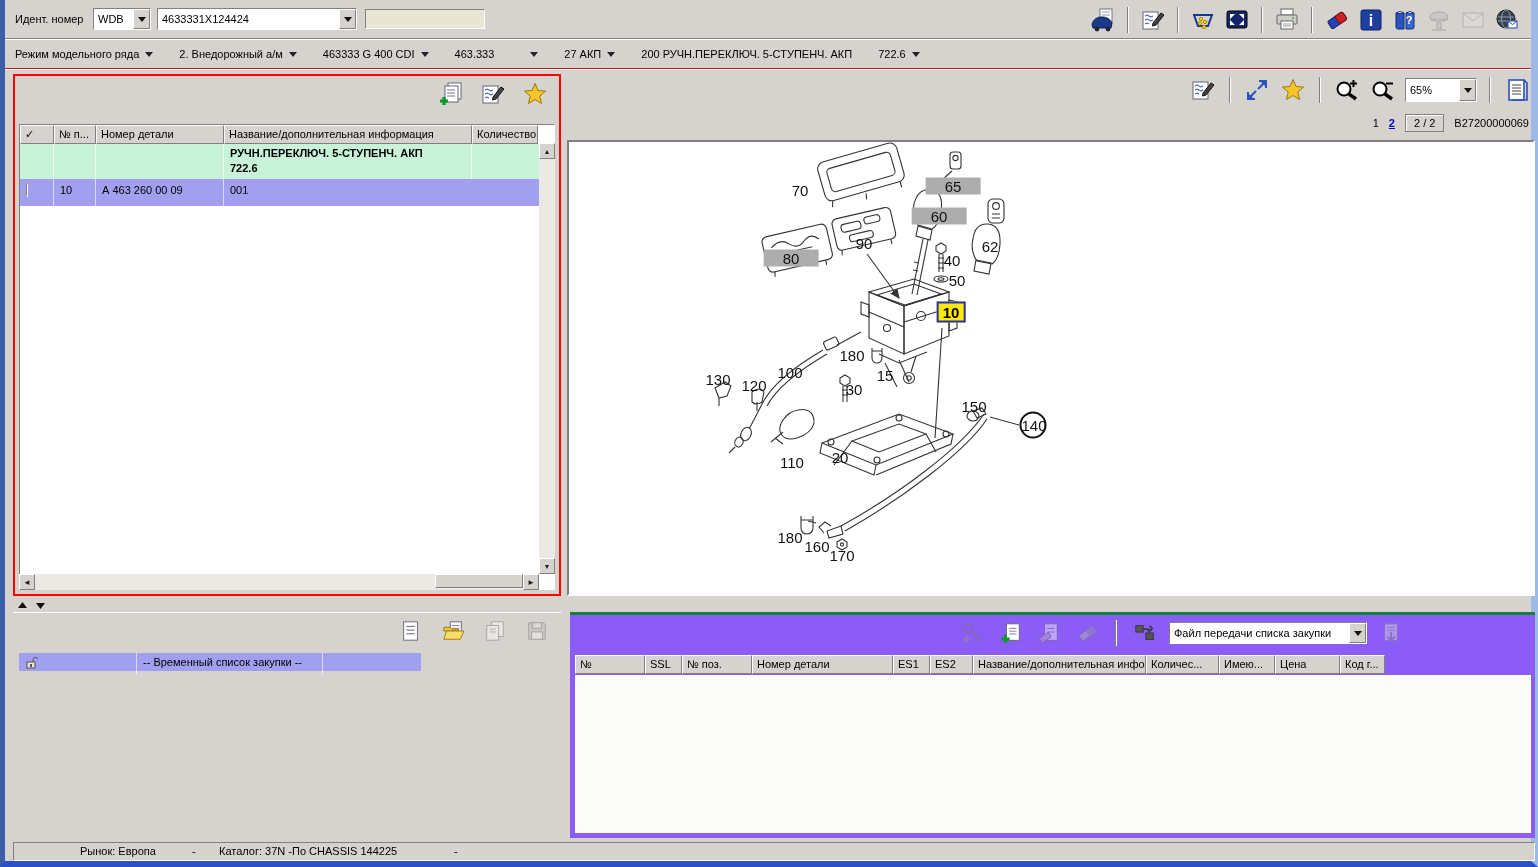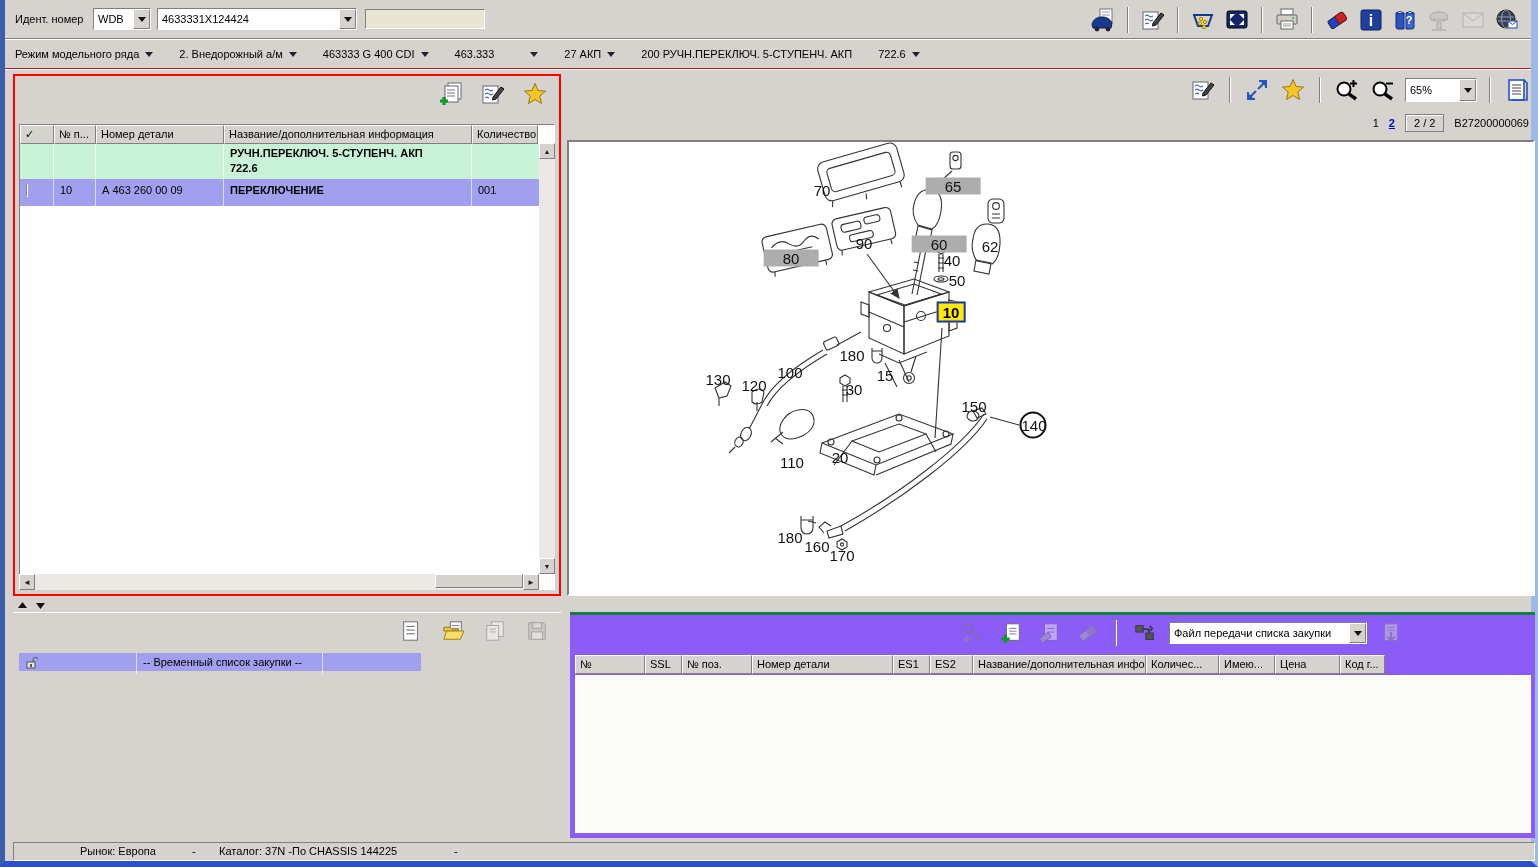--- a/index.html
+++ b/index.html
@@ -289,21 +289,20 @@
         <div class="c" style="line-height:1.4">
           <div>РУЧН.ПЕРЕКЛЮЧ. 5-СТУПЕНЧ. АКП</div>
           <div>722.6</div>
         </div>
         <div class="c" style="border-right:none"></div>
       </div>
       <div class="grid5 row-sel" style="height:27px">
         <div class="c"><span class="cbx"></span></div>
         <div class="c">10</div>
         <div class="c">А 463 260 00 09</div>
-        <div class="c" style="font-weight:bold">ПЕРЕКЛЮЧЕНИЕ</div>
         <div class="c" style="border-right:none">001</div>
       </div>
     </div>
 
     <div id="pp-vscroll">
       <div class="sbtn" style="font-size:7px">▲</div>
       <div class="sbtn" style="position:absolute;bottom:0;font-size:7px">▼</div>
     </div>
     <div id="pp-hscroll">
       <div class="sbtn">◄</div>
@@ -522,23 +521,23 @@
           <line class="ln" x1="450" y1="283" x2="421" y2="275"></line>
 
           <path class="ln" d="M232 374 v12 a6 6 0 0 0 12 0 v-12 m-12 4 h12"></path>
 
           <g class="ln">
               <path d="M268 400l5-3 5 3v5l-5 3-5-3z"></path>
               <circle cx="273" cy="402.5" r="1.6"></circle>
             </g>
         </svg>
         <div id="callouts">
-            <div class="co plain" style="left: 231px; top: 48px; margin-left: 22px;">70</div>
+            <div class="co plain" style="left: 231px; top: 48px;">70</div>
             <div class="co gray" style="left: 384px; top: 44px;">65</div>
-            <div class="co gray" style="left: 370px; top: 74px; margin-top: 28px;">60</div>
+            <div class="co gray" style="left: 370px; top: 74px;">60</div>
             <div class="co plain" style="left: 421px; top: 104px;">62</div>
             <div class="co plain" style="left: 268px; top: 101px; margin-left: 27px;">90</div>
             <div class="co gray" style="left: 222px; top: 116px;">80</div>
             <div class="co plain" style="left: 383px; top: 118px;">40</div>
             <div class="co plain" style="left: 388px; top: 138px;">50</div>
             <div class="co selected" style="left: 382px; top: 170px;">10</div>
             <div class="co plain" style="left: 283px; top: 213px;">180</div>
             <div class="co plain" style="left: 316px; top: 233px;">15</div>
             <div class="co plain" style="left: 221px; top: 230px;">100</div>
             <div class="co plain" style="left: 149px; top: 237px;">130</div>

